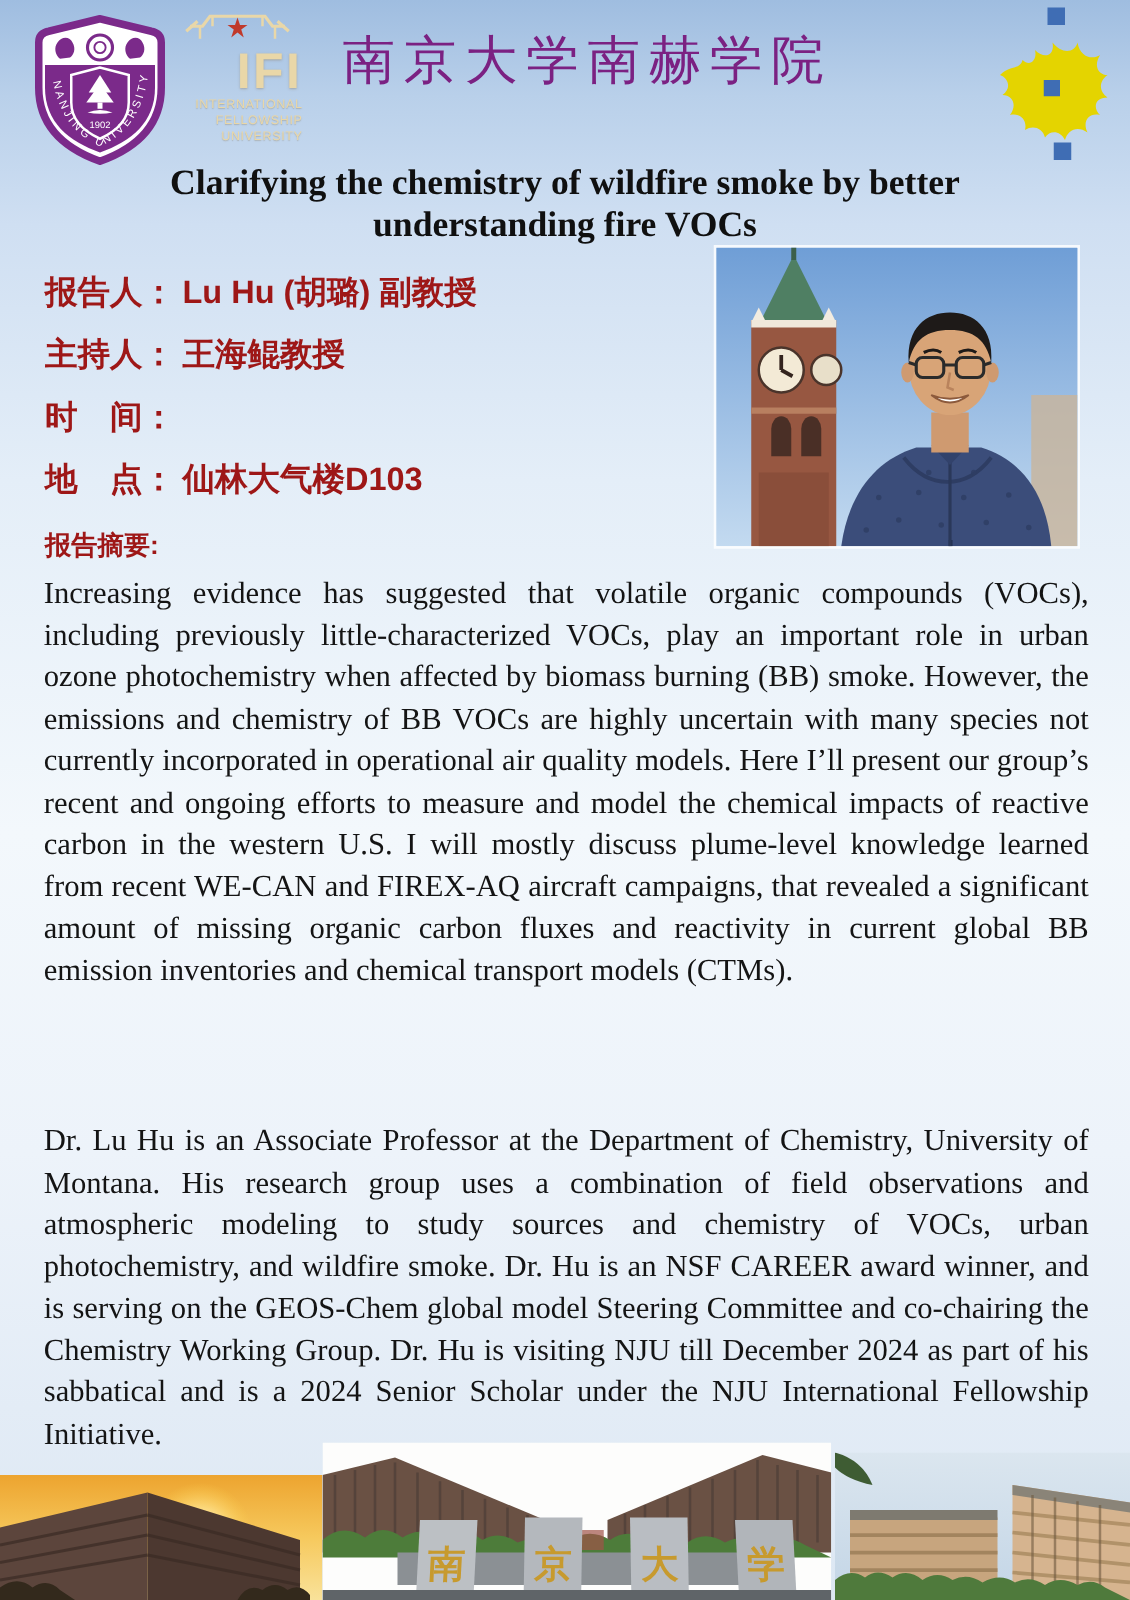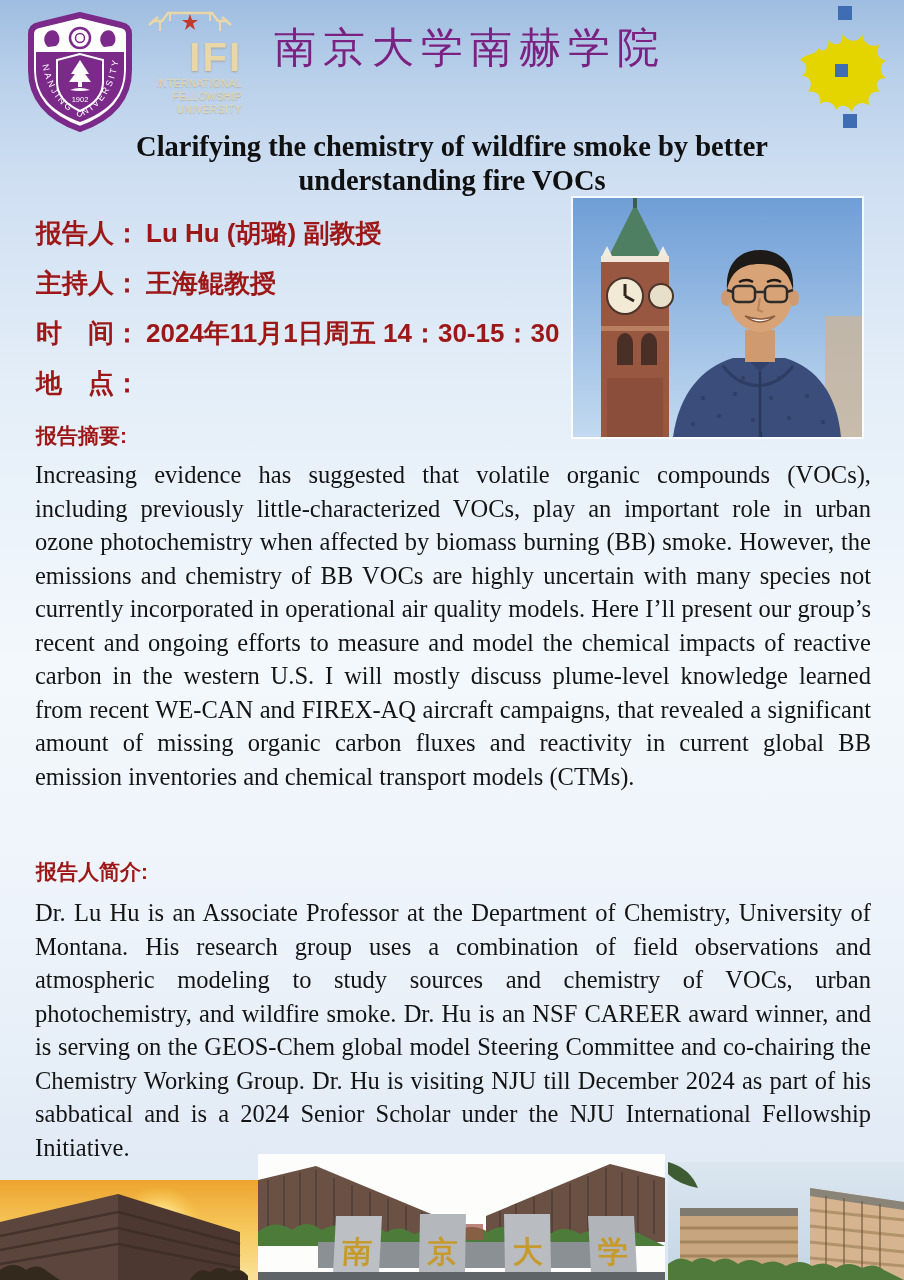--- a/index.html
+++ b/index.html
@@ -106,24 +106,24 @@
     <div class="info-row">
       <span class="info-label">报告人：</span>
       <span>Lu Hu (胡璐) 副教授</span>
     </div>
     <div class="info-row">
       <span class="info-label">主持人：</span>
       <span>王海鲲教授</span>
     </div>
     <div class="info-row">
       <span class="info-label">时　间：</span>
-      <span>2024年11月1日周五 14：30-15：30</span>
     </div>
     <div class="info-row">
       <span class="info-label">地　点：</span>
+      <span>仙林大气楼D103</span>
     </div>
   </div>
 
   <svg class="speaker-photo" viewBox="0 0 289 239">
     <defs>
       <linearGradient id="skyG" x1="0" y1="0" x2="0" y2="1">
         <stop offset="0" stop-color="#6f9ed6"></stop>
           <stop offset="1" stop-color="#c3daf0"></stop>
       </linearGradient>
     </defs>
@@ -177,21 +177,20 @@
       </g>
       <path d="M166,84 q8,-4 14,0 M194,84 q8,-4 14,0" stroke="#1e1a18" stroke-width="2.5" fill="none"></path>
       <path d="M187,100 L185,112 l5,2" stroke="#b9835c" stroke-width="2" fill="none"></path>
       <path d="M172,118 q15,12 30,0 q-15,6 -30,0 Z" fill="#ffffff" stroke="#8c5a3c" stroke-width="1.5"></path>
     </g>
   </svg>
 
   <div id="abstract-heading" class="section-heading">报告摘要:</div>
   <div id="abstract-text" class="body-text">Increasing evidence has suggested that volatile organic compounds (VOCs), including previously little-characterized VOCs, play an important role in urban ozone photochemistry when affected by biomass burning (BB) smoke. However, the emissions and chemistry of BB VOCs are highly uncertain with many species not currently incorporated in operational air quality models. Here I’ll present our group’s recent and ongoing efforts to measure and model the chemical impacts of reactive carbon in the western U.S. I will mostly discuss plume-level knowledge learned from recent WE-CAN and FIREX-AQ aircraft campaigns, that revealed a significant amount of missing organic carbon fluxes and reactivity in current global BB emission inventories and chemical transport models (CTMs).</div>
 
-  <div id="bio-heading" class="section-heading">报告人简介:</div>
   <div id="bio-text" class="body-text">Dr. Lu Hu is an Associate Professor at the Department of Chemistry, University of Montana. His research group uses a combination of field observations and atmospheric modeling to study sources and chemistry of VOCs, urban photochemistry, and wildfire smoke. Dr. Hu is an NSF CAREER award winner, and is serving on the GEOS-Chem global model Steering Committee and co-chairing the Chemistry Working Group. Dr. Hu is visiting NJU till December 2024 as part of his sabbatical and is a 2024 Senior Scholar under the NJU International Fellowship Initiative.</div>
 
   <div class="photo-strip">
 
     <svg class="photo-left" viewBox="0 0 258 100" preserveAspectRatio="none">
       <defs>
         <linearGradient id="sunsetG" x1="0" y1="0" x2="0" y2="1">
           <stop offset="0" stop-color="#eda42f"></stop>
             <stop offset="0.5" stop-color="#f6c95d"></stop>
             <stop offset="1" stop-color="#f9e29a"></stop>

